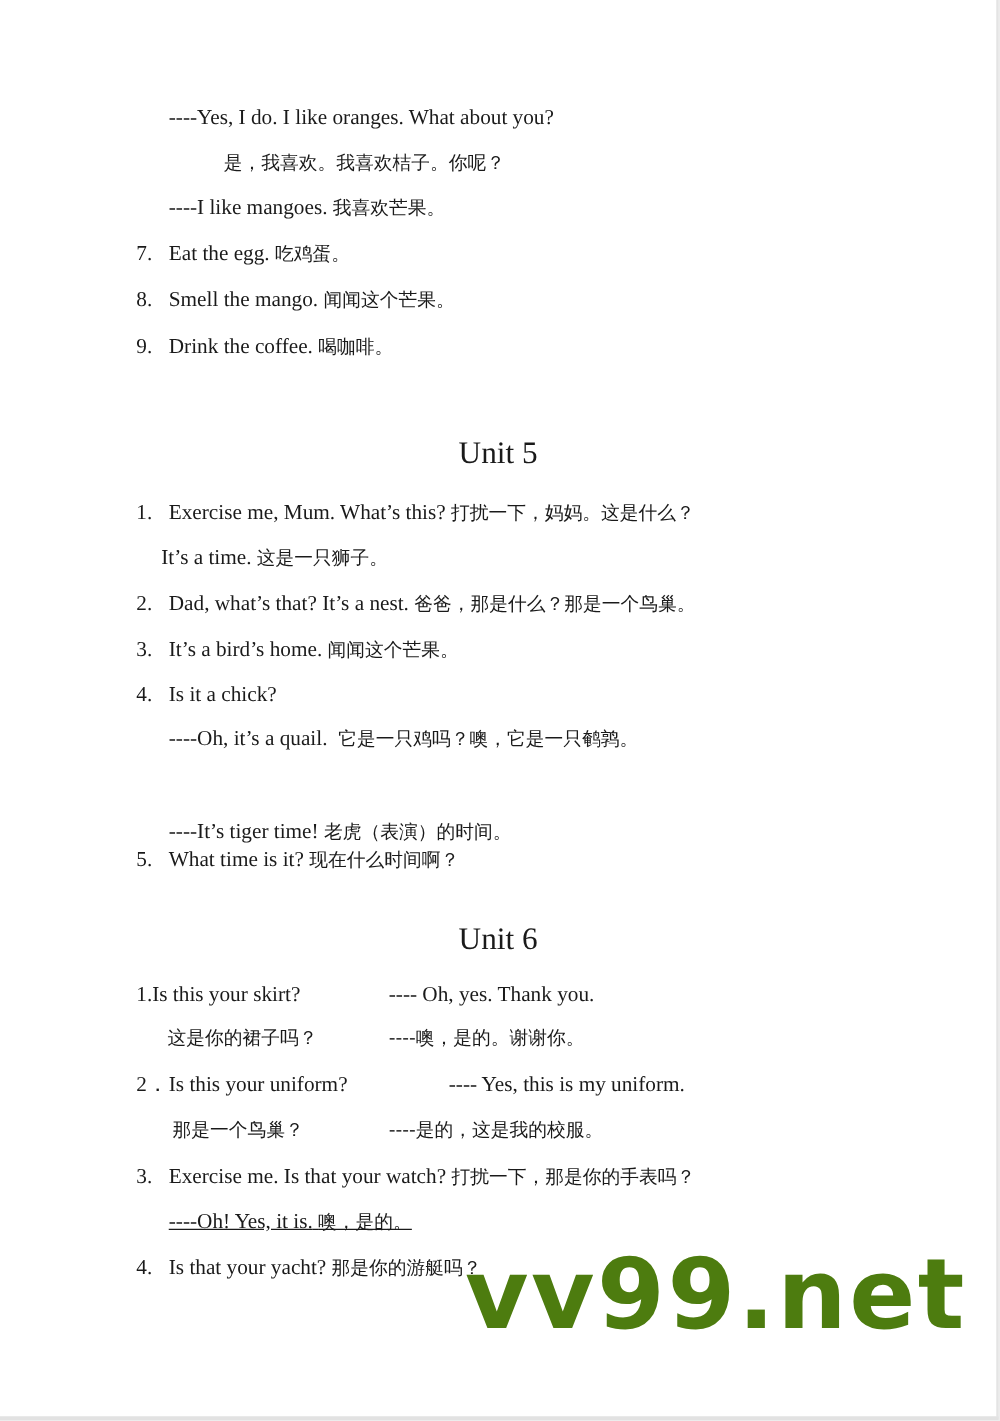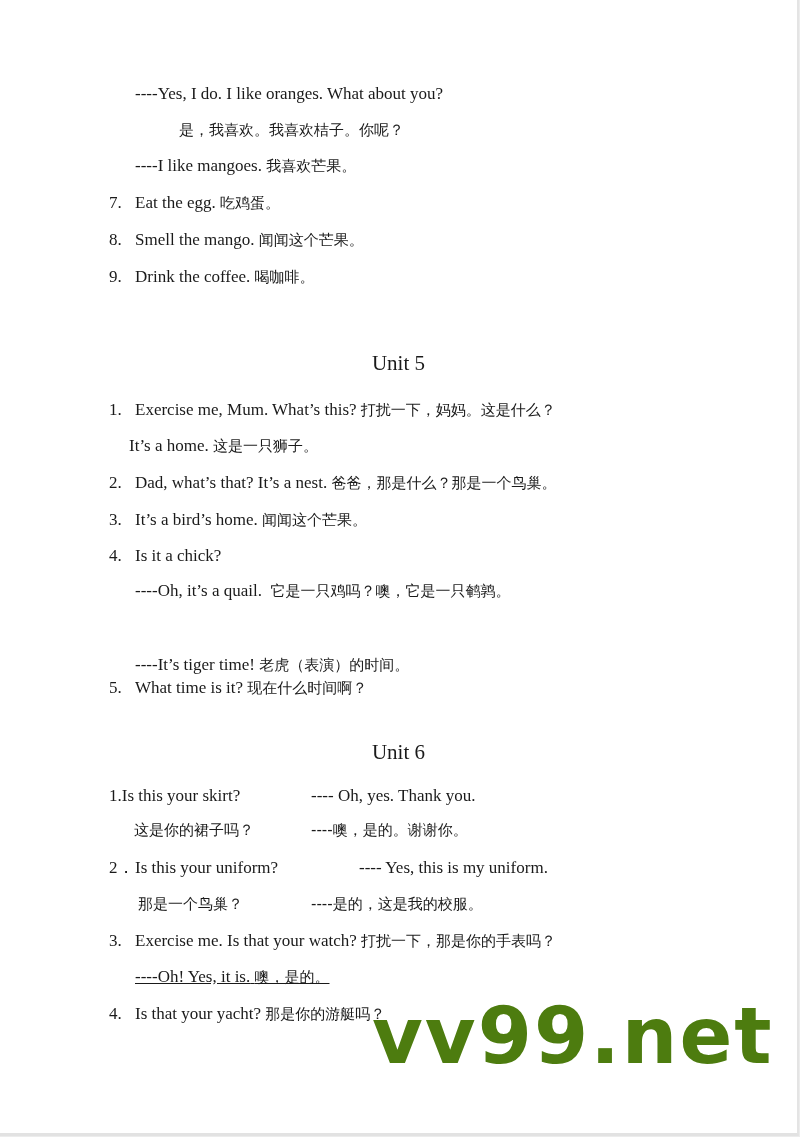--- a/index.html
+++ b/index.html
@@ -15,21 +15,21 @@
     border-right: 2px solid #e4e4e4;
     border-bottom: 3px solid #e2e2e2;
   }
   .line {
     position: absolute; font-size: 17px; line-height: 22px; white-space: nowrap;
   }
   .num { display: inline-block; width: 26px; }
   .cn { font-family: "DejaVu Sans", sans-serif; font-size: 15px; }
   .heading {
     position: absolute; left: 0; width: 797px; text-align: center;
-    font-size: 21px; line-height: 30px;
+    font-size: 25px; line-height: 30px;
   }
   .watermark {
     position: absolute; left: 372px; top: 996px;
     font-family: "DejaVu Sans", sans-serif; font-weight: bold;
     font-size: 78px; line-height: 80px; color: #4d7c0f; letter-spacing: 2px;
   }
 </style>
 </head>
 <body>
 
@@ -59,21 +59,21 @@
     <span class="cn">喝咖啡。</span>
   </div>
 
   <div class="heading" style="top:348px;">Unit 5</div>
 
   <div class="line" style="left:109px; top:399px;">
     <span class="num">1.</span><span>Exercise me, Mum. What’s this?</span>
     <span class="cn">打扰一下，妈妈。这是什么？</span>
   </div>
   <div class="line" style="left:129px; top:435px;">
-    <span>It’s a home.</span>
+    <span>It’s a time.</span>
     <span class="cn">这是一只狮子。</span>
   </div>
   <div class="line" style="left:109px; top:472px;">
     <span class="num">2.</span><span>Dad, what’s that? It’s a nest.</span>
     <span class="cn">爸爸，那是什么？那是一个鸟巢。</span>
   </div>
   <div class="line" style="left:109px; top:509px;">
     <span class="num">3.</span><span>It’s a bird’s home.</span>
     <span class="cn">闻闻这个芒果。</span>
   </div>

